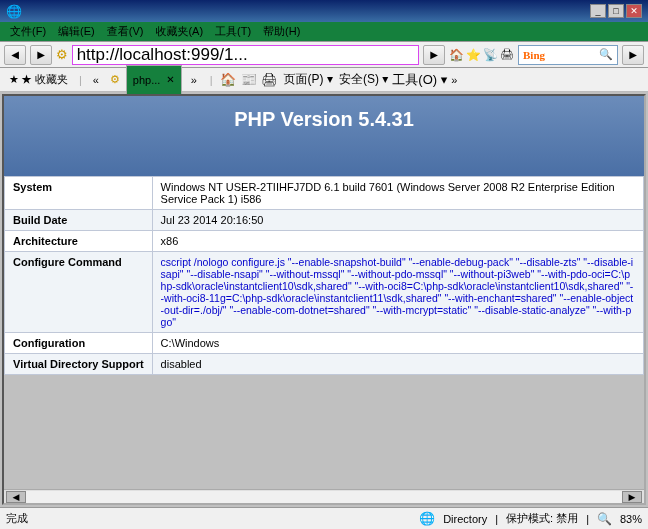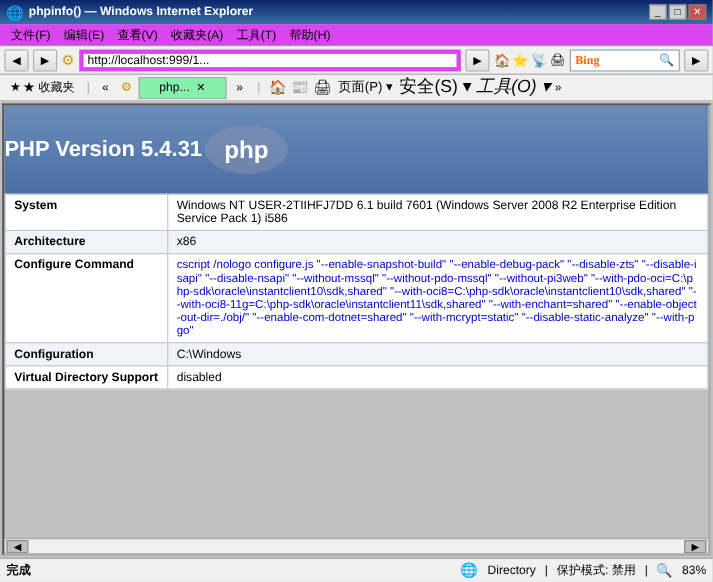--- a/index.html
+++ b/index.html
@@ -44,21 +44,21 @@
       font-size: 9px;
       display: flex;
       align-items: center;
       justify-content: center;
       cursor: pointer;
       color: #000;
     }
 
     
     .menu-bar {
-      background: #d946ef;
+      background: #15803d;
       border-bottom: 1px solid #999;
       display: flex;
       align-items: center;
       height: 20px;
       padding: 0 4px;
       flex-shrink: 0;
       font-size: 11px;
     }
     .menu-item {
       padding: 2px 6px;
@@ -84,23 +84,23 @@
       border-radius: 2px;
       display: flex;
       align-items: center;
       justify-content: center;
       cursor: pointer;
       font-size: 10px;
     }
     .address-input {
       flex: 1;
       height: 20px;
-      border: 4px solid #d946ef;
+      border: 1px solid #d946ef;
       padding: 0 4px;
-      font-size: 11px;
+      font-size: 17px;
       background: white;
     }
 
     
     .favorites-bar {
       background: #f0f0f0;
       border-bottom: 1px solid #bbb;
       display: flex;
       align-items: center;
       height: 24px;
@@ -113,34 +113,36 @@
       display: flex;
       align-items: center;
       gap: 2px;
       padding: 2px 4px;
       cursor: pointer;
       border: 1px solid transparent;
     }
     .tab-area {
       display: flex;
       align-items: center;
-      background: #86efac;
+      background: #15803d;
       border: 1px solid #aaa;
-      padding: 0 18px;
-      height: 20px;
+      padding: 0 6px;
+      height: 30px;
       font-size: 11px;
     }
 
     
     .php-header {
       background: linear-gradient(to bottom, #6b8cba, #4a6fa5);
       padding: 12px 0;
       display: flex;
       align-items: center;
+      justify-content: space-between;
       min-height: 80px;
+      flex-direction: column;
     }
     .php-logo {
       width: 80px;
       height: 50px;
       display: flex;
       align-items: center;
       justify-content: center;
     }
 
     
@@ -179,30 +181,29 @@
       background: #f0f0f0;
       border-top: 1px solid #999;
       display: flex;
       align-items: center;
       height: 22px;
       padding: 0 6px;
       font-size: 11px;
       flex-shrink: 0;
       justify-content: space-between;
     }
-    .status-left { display: flex; align-items: center; gap: 4px; font-weight: bold; }
+    .status-left { display: flex; align-items: center; gap: 4px; }
     .status-right { display: flex; align-items: center; gap: 8px; font-size: 11px; }
   </style>
 </head>
 <body>
 
 <div class="title-bar">
   <div class="title-bar-left">
     <span style="font-size:13px;">🌐</span>
-    <span>phpinfo() — Windows Internet Explorer</span>
   </div>
   <div class="title-bar-right">
     <div class="title-btn">_</div>
     <div class="title-btn">□</div>
     <div class="title-btn" style="background:#c75050; color:white;">✕</div>
   </div>
 </div>
 
 <div class="menu-bar">
   <span class="menu-item">文件(F)</span>
@@ -249,47 +250,44 @@
     <span>php...</span>
     <span style="margin-left:6px;font-size:10px;cursor:pointer;">✕</span>
   </div>
   <div class="fav-btn">»</div>
   <span style="color:#aaa;margin:0 4px;">|</span>
   <div style="display:flex;align-items:center;gap:4px;">
     <span style="font-size:13px;">🏠</span>
     <span style="font-size:13px;">📰</span>
     <span style="font-size:13px;">🖨</span>
     <span style="margin:0 2px;font-size:12px;">页面(P) ▾</span>
-    <span style="font-size:16px;">安全(S) ▾</span>
-    <span style="font-size:16px;font-style:italic;">工具(O) ▾</span>
+    <span style="font-size:12px;">安全(S) ▾</span>
+    <span style="font-size:13px;">工具(O) ▾</span>
     <span>»</span>
   </div>
 </div>
 
 <div style="flex:1;margin:2px;border:2px inset #aaa;overflow:hidden;position:relative;display:flex;flex-direction:column;">
   <div style="flex:1;overflow-y:scroll;overflow-x:auto;">
 
     <div class="php-header">
       <div>
         <span style="color:white;font-size:20px;font-weight:bold;font-family:Arial,sans-serif;">PHP Version 5.4.31</span>
-      </div>
-      <div class="php-logo">
-
-        <svg width="80" height="50" viewBox="0 0 80 50">
-          <ellipse cx="40" cy="25" rx="38" ry="22" fill="#8892b0" opacity="0.5"></ellipse>
-          <text x="40" y="33" text-anchor="middle" font-family="Arial,sans-serif" font-size="22" font-weight="bold" fill="white">php</text>
-        </svg>
       </div>
     </div>
 
     <table class="info-table">
       <tbody id="phpinfo-tbody">
       <tr>
             <td>System</td>
             <td>Windows NT USER-2TIIHFJ7DD 6.1 build 7601 (Windows Server 2008 R2 Enterprise Edition Service Pack 1) i586</td>
+          </tr>
+          <tr>
+            <td>Build Date</td>
+            <td>Jul 23 2014 20:16:50</td>
           </tr>
           <tr>
             <td>Architecture</td>
             <td>x86</td>
           </tr>
           <tr>
             <td>Configure Command</td>
             <td class="configure-cmd">cscript /nologo configure.js "--enable-snapshot-build" "--enable-debug-pack" "--disable-zts" "--disable-isapi" "--disable-nsapi" "--without-mssql" "--without-pdo-mssql" "--without-pi3web" "--with-pdo-oci=C:\php-sdk\oracle\instantclient10\sdk,shared" "--with-oci8=C:\php-sdk\oracle\instantclient10\sdk,shared" "--with-oci8-11g=C:\php-sdk\oracle\instantclient11\sdk,shared" "--with-enchant=shared" "--enable-object-out-dir=./obj/" "--enable-com-dotnet=shared" "--with-mcrypt=static" "--disable-static-analyze" "--with-pgo"</td>
           </tr>
           <tr>

